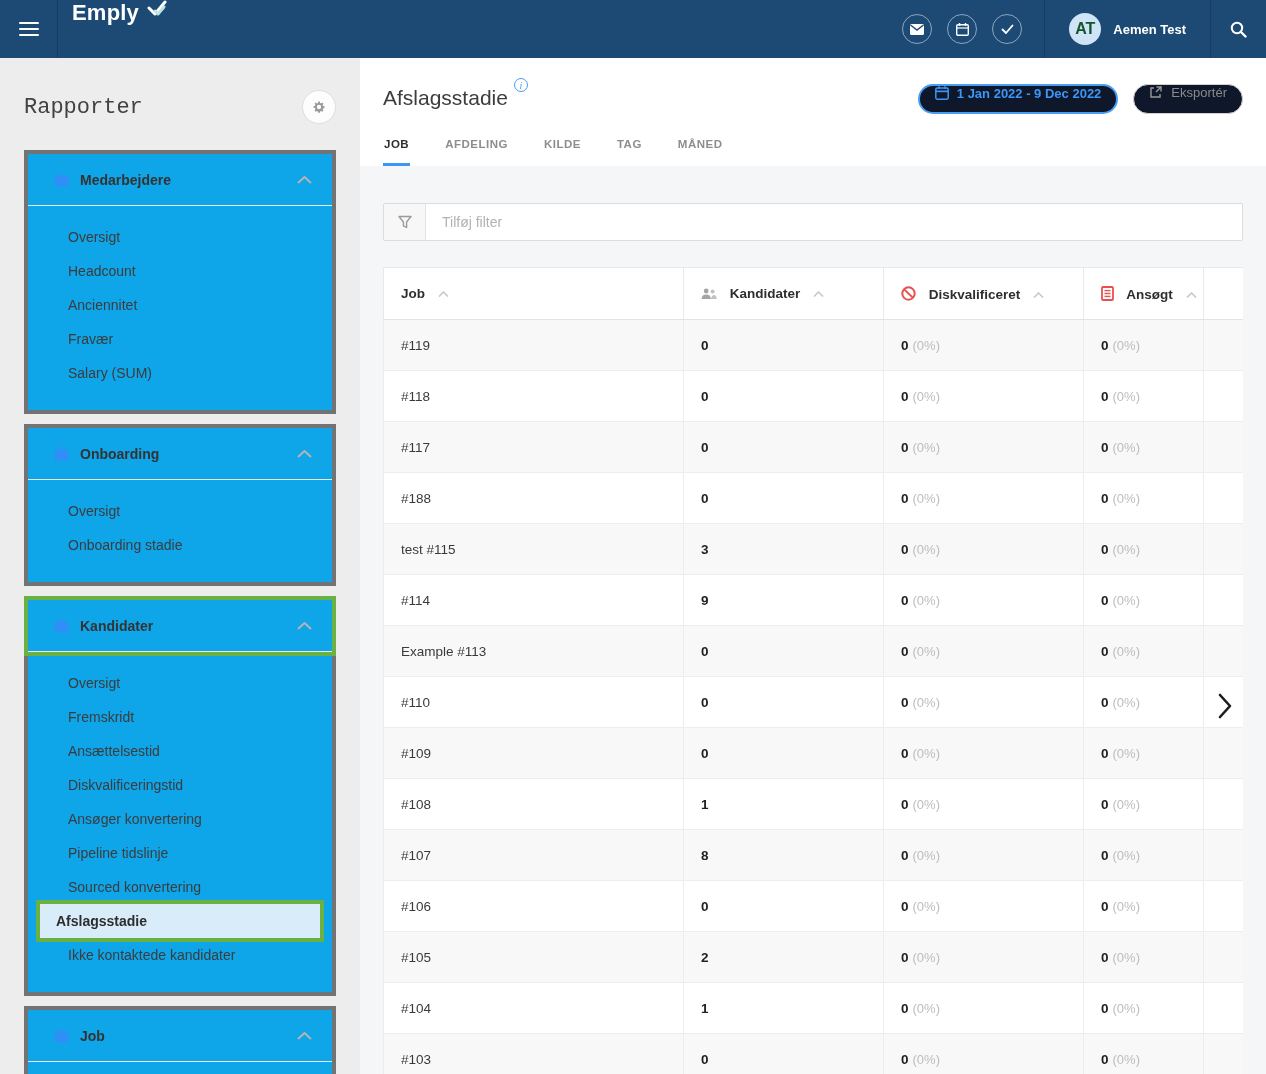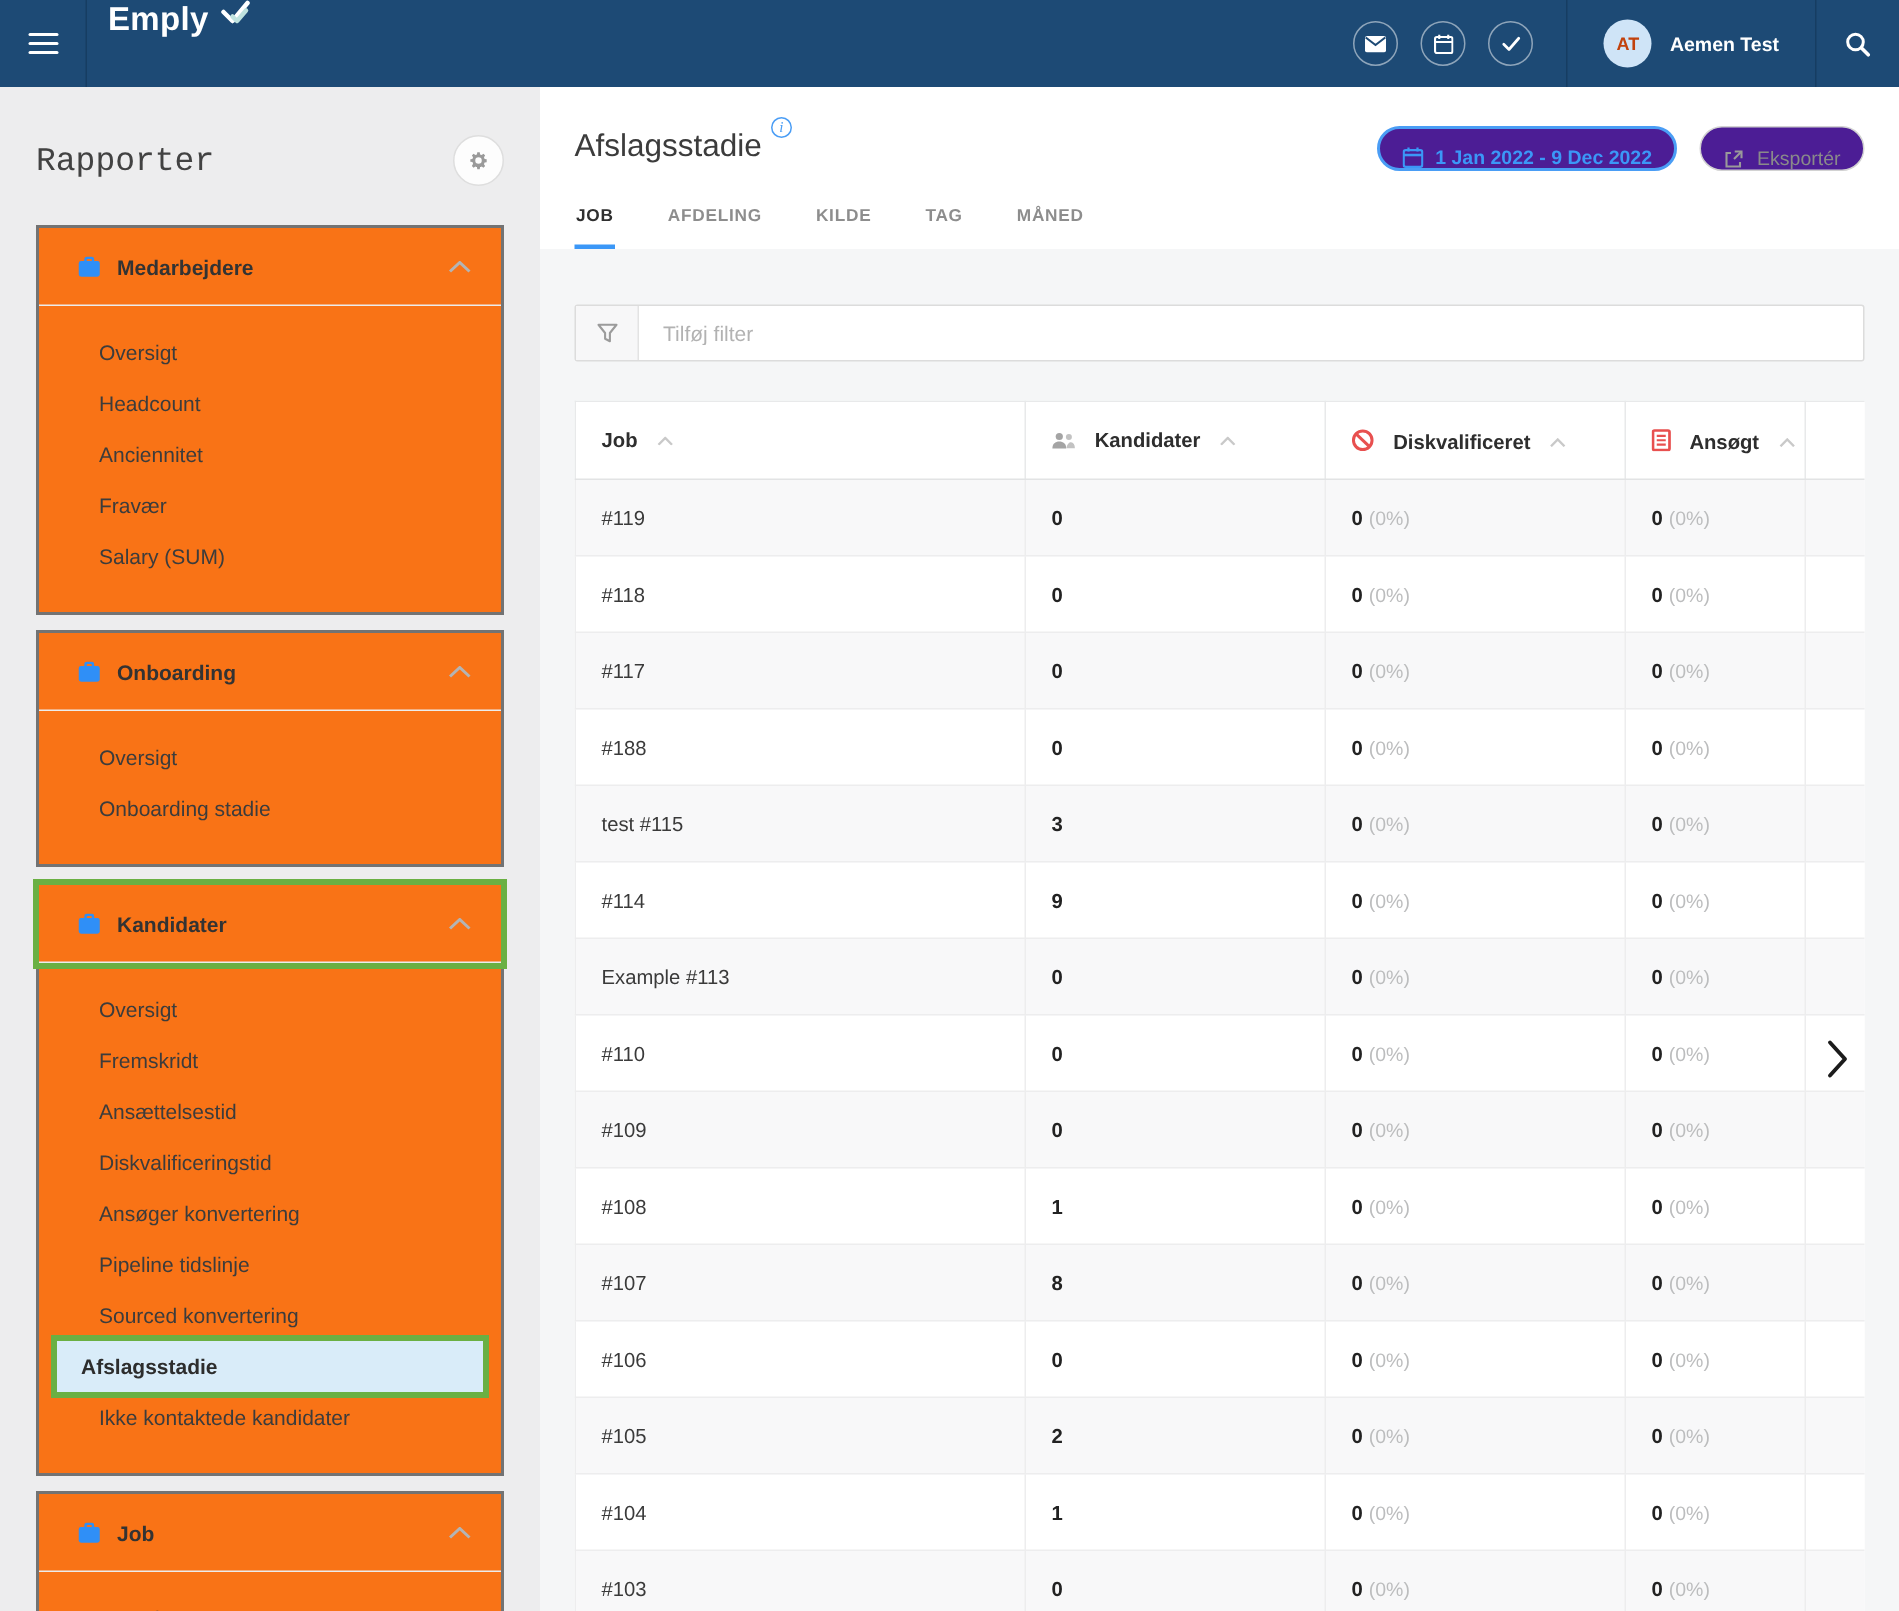--- a/index.html
+++ b/index.html
@@ -10,47 +10,47 @@
   .navbar { position:absolute; top:0; left:0; width:1266px; height:58px; background:#1d4a75; display:flex; align-items:stretch; z-index:30; }
   .nav-burger { width:58px; display:flex; align-items:center; justify-content:center; border-right:1px solid #163d62; cursor:pointer; }
   .burger { width:20px; }
   .burger span { display:block; height:2px; background:#fff; margin:4px 0; border-radius:1px; }
   .brand { display:flex; align-items:flex-start; margin-left:14px; gap:8px; cursor:pointer; }
   .brand-text { color:#fff; font-size:22px; font-weight:700; letter-spacing:.2px; }
   .nav-right { margin-left:auto; display:flex; align-items:stretch; }
   .nav-circles { display:flex; align-items:center; gap:15px; padding-right:22px; }
   .circle-btn { width:30px; height:30px; border-radius:50%; border:1px solid rgba(255,255,255,.5); display:flex; align-items:center; justify-content:center; cursor:pointer; }
   .nav-user { display:flex; align-items:center; gap:12px; padding:0 24px; border-left:1px solid #163d62; cursor:pointer; }
-  .avatar { width:32px; height:32px; border-radius:50%; background:#cfe4f7; color:#c2410c; font-size:12px; font-weight:700; display:flex; align-items:center; justify-content:center; }
+  .avatar { width:32px; height:32px; border-radius:50%; background:#cfe4f7; color:#14532d; font-size:16px; font-weight:700; display:flex; align-items:center; justify-content:center; }
   .user-name { color:#fff; font-size:13px; font-weight:700; }
   .nav-search { width:56px; display:flex; align-items:center; justify-content:center; border-left:1px solid #163d62; cursor:pointer; }
 
   
   .sidebar { position:absolute; top:58px; left:0; width:360px; height:1016px; background:#ededee; overflow:hidden; }
   .sidebar-header { padding:32px 24px 26px; display:flex; align-items:center; justify-content:space-between; }
   .sidebar-title { font-size:22px; font-weight:400; color:#424242;font-family:Liberation Mono, monospace; }
   .gear-btn { width:34px; height:34px; border-radius:50%; background:#fdfdfd; border:1px solid #dedede; display:flex; align-items:center; justify-content:center; cursor:pointer; }
-  .card { margin:0 24px 10px; background:#f97316; border:2px solid #737373; }
+  .card { margin:0 24px 10px; background:#0ea5e9; border:4px solid #737373; }
   .card-header { height:52px; padding:0 20px 0 26px; display:flex; align-items:center; border-bottom:1px solid #ececec; cursor:pointer; }
   .card-header .briefcase { margin-right:11px; display:flex; }
   .card-header .sec-label { font-size:14px; font-weight:700; color:#333; }
   .card-header .chev { margin-left:auto; display:flex; }
   .card-header.annotated { outline:4px solid #6ab043; }
   .card-items { list-style:none; padding:14px 0 20px; }
   .card-items li { height:34px; display:flex; align-items:center; padding-left:40px; font-size:14px; color:#3c3c3c; cursor:pointer; }
   .card-items li.active { background:#d9ecf9; outline:4px solid #6ab043; margin:0 12px; padding-left:16px; font-weight:700; color:#2d2d2d; }
 
   
   .main { position:absolute; top:58px; left:360px; width:906px; height:1016px; display:flex; flex-direction:column; }
   .main-header { background:#fff; padding:26px 23px 0; }
   .title-row { display:flex; align-items:flex-start; }
   .page-title { font-size:21px; font-weight:500; color:#3c3c3c; line-height:28px; }
   .info-badge { display:inline-flex; width:14px; height:14px; border:1px solid #4a9df5; border-radius:50%; color:#4a9df5; font-size:10px; font-style:italic; font-family:"Liberation Serif",serif; align-items:center; justify-content:center; margin-left:6px; transform:translateY(-6px); cursor:pointer; }
   .header-actions { margin-left:auto; display:flex; gap:15px; align-items:center; }
-  .pill { height:30px; border-radius:16px; display:flex; align-items:flex-end; gap:8px; padding:0 15px; background:#4c1d95; font-size:13px; cursor:pointer; }
+  .pill { height:30px; border-radius:16px; display:flex; align-items:flex-start; gap:8px; padding:0 15px; background:#0f172a; font-size:13px; cursor:pointer; }
   .pill.date { border:2px solid #4a9df5; color:#3b97f7; font-weight:600; }
   .pill.export { border:1px solid #d2d2d2; color:#8a8a8a; font-weight:400; }
   .tabs { margin-top:24px; display:flex; gap:34px; }
   .tab { background:none; border:none; font-family:inherit; font-size:11.5px; font-weight:700; letter-spacing:.5px; color:#8d8d8d; padding:0 1px 13px; border-bottom:3px solid transparent; cursor:pointer; }
   .tab.active { color:#2f2f2f; border-bottom-color:#3b97f7; }
 
   .main-body { flex:1; background:#f5f6f7; padding:0 23px; position:relative; }
   .filter-bar { margin-top:37px; height:38px; background:#fff; border:1px solid #dcdcdc; border-radius:2px; display:flex; align-items:stretch; }
   .filter-icon-box { width:42px; background:#f7f7f8; border-right:1px solid #e3e3e3; display:flex; align-items:center; justify-content:center; }
   .filter-input { flex:1; border:none; outline:none; background:transparent; padding:0 16px; font-size:14px; color:#444; font-family:inherit; }

